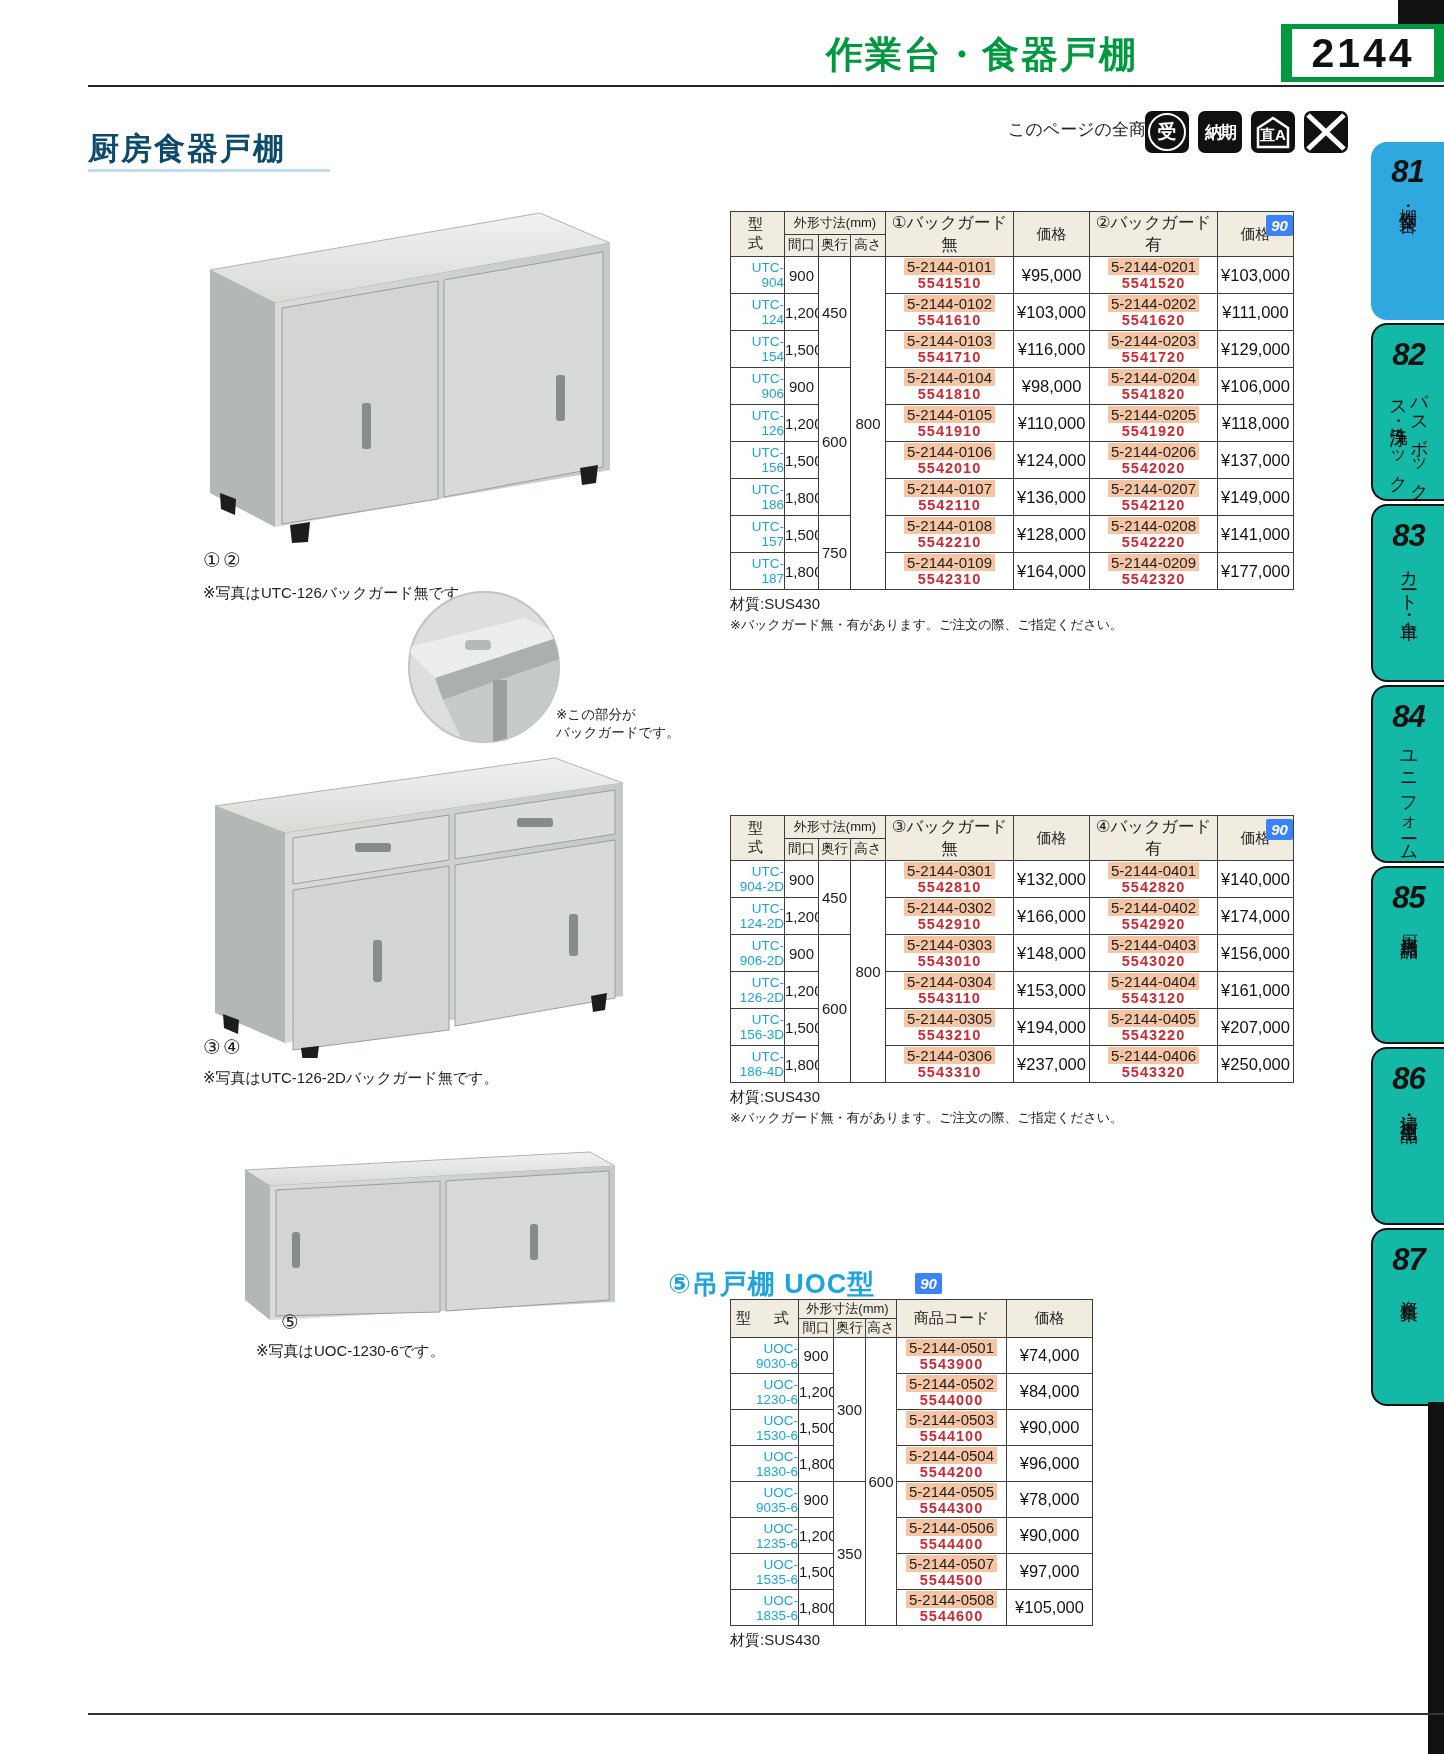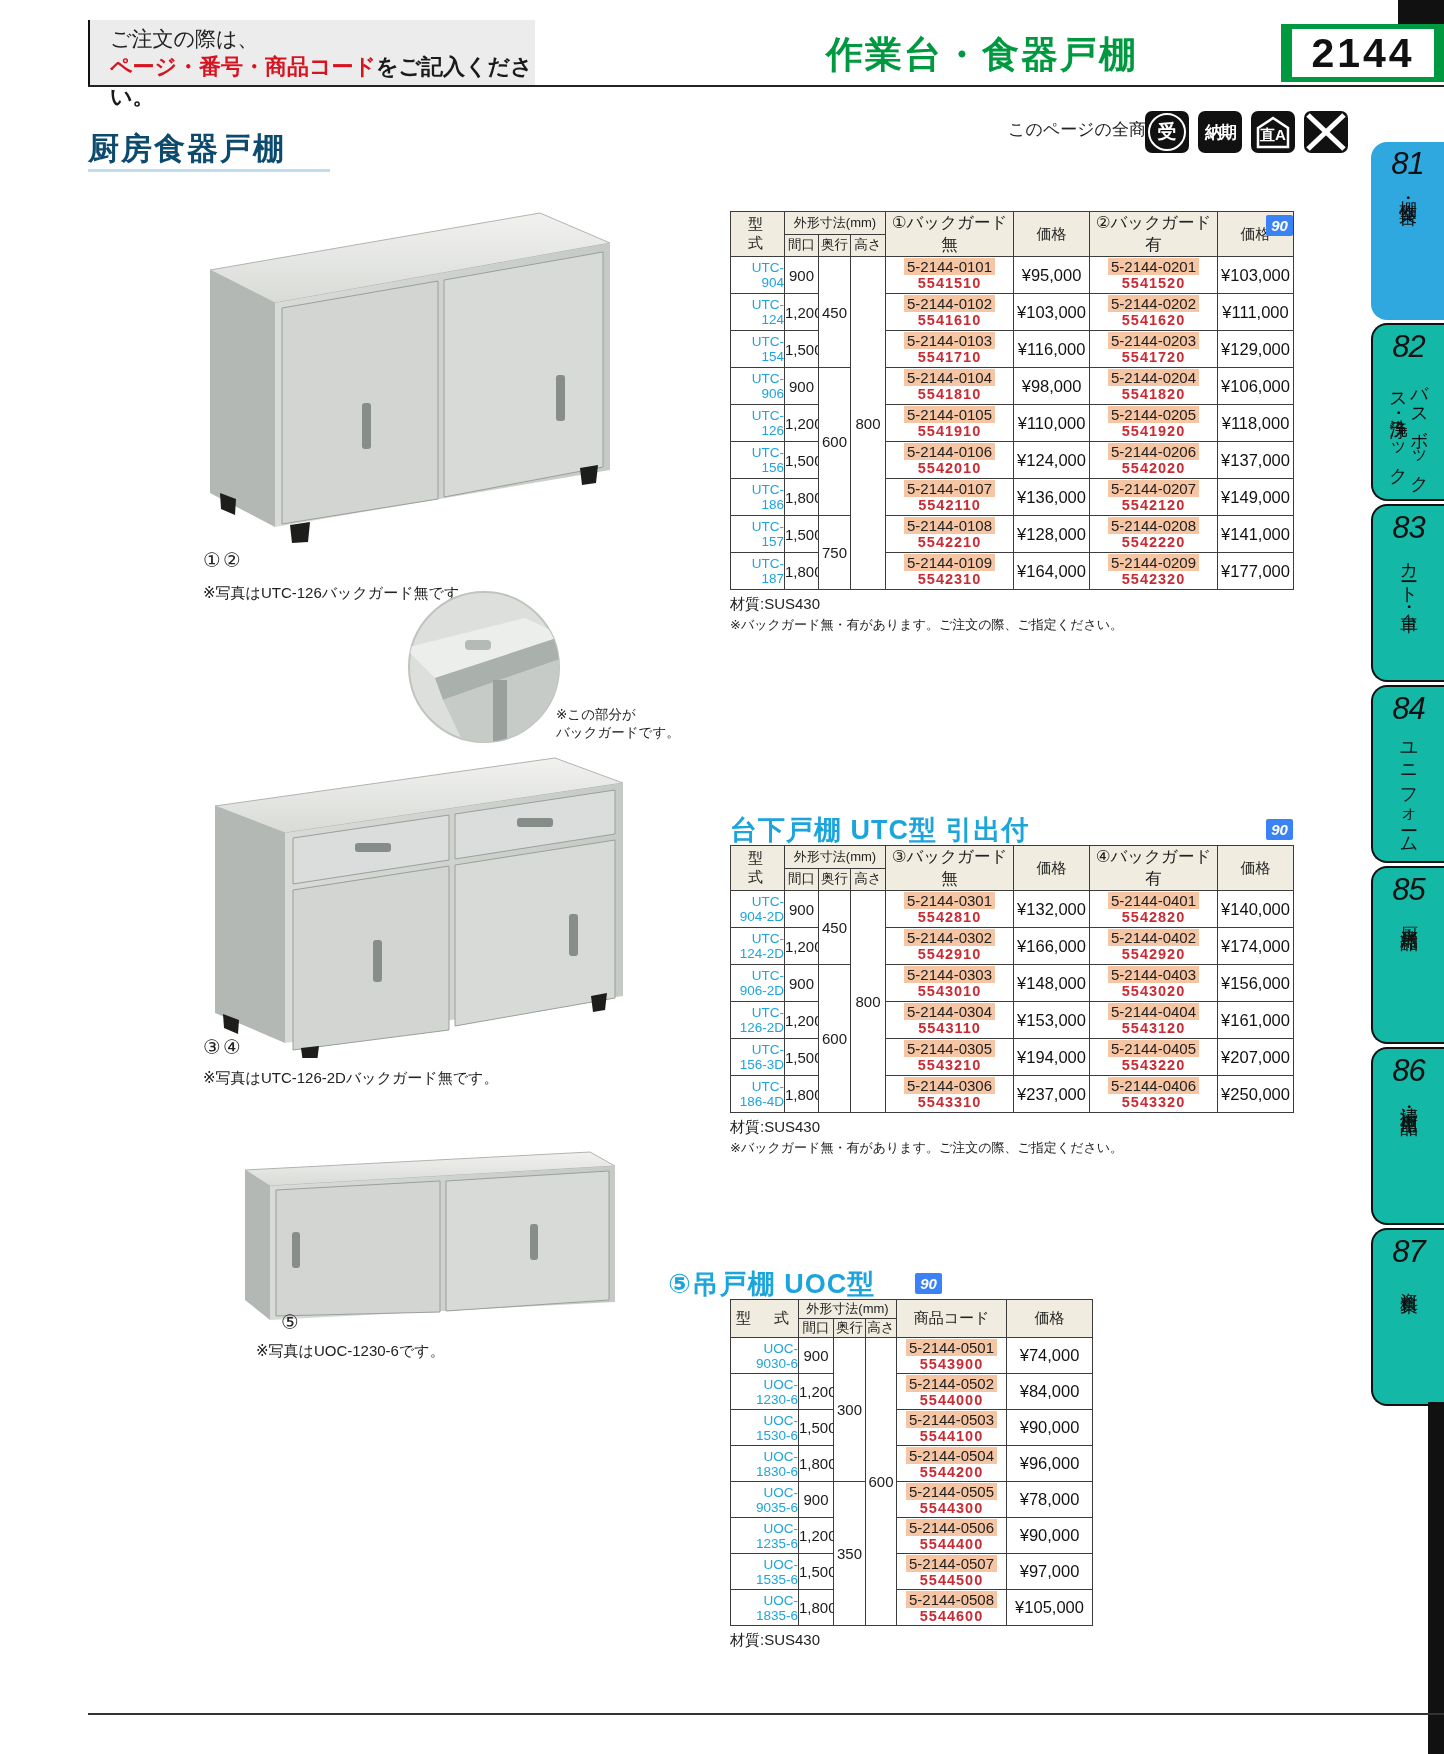--- a/index.html
+++ b/index.html
@@ -73,43 +73,37 @@
   td.code .l2{display:block;color:#cc2a33;font-size:14.5px;font-weight:bold;letter-spacing:1px;}
   td.price{font-size:16.5px;color:#111;}
   .tbl-note{font-size:15px;margin-top:5px;color:#222;}
   .tbl-note.small{font-size:13px;margin-top:2px;}
 
   
   .sidebar-tab{position:absolute;left:1371px;width:73px;height:178px;box-sizing:border-box;
                background:#14b8a6;border:2px solid #111;border-right:none;
                border-radius:16px 0 0 16px;text-align:center;}
   .sidebar-tab.active{background:#2fa8e0;border:none;}
-  .tab-num{display:block;margin-top:4px;font-size:31px;font-weight:normal;font-style:italic;
+  .tab-num{display:block;margin-top:12px;font-size:31px;font-weight:bold;font-style:italic;
            color:#111;letter-spacing:-1px;}
   .tab-label{display:inline-block;writing-mode:vertical-rl;text-orientation:upright;
              font-size:18px;line-height:21px;max-height:120px;margin-top:4px;color:#111;
              letter-spacing:2px;}
   .edge-strip{position:absolute;left:1428px;top:1402px;width:16px;height:352px;background:#111;}
 
   
   .footer-rule{position:absolute;left:88px;top:1713px;width:1356px;height:2px;background:#333;}
   .footer-text{position:absolute;left:0;top:1722px;width:1444px;text-align:center;
                font-size:15px;color:#222;}
 </style>
 </head>
 <body>
 
 <div id="page">
 
-  <div class="order-box">
-    <div class="order-line1">ご注文の際は、</div>
-    <div class="order-line2">
-      <span class="order-red">ページ・番号・商品コード</span><span>をご記入ください。</span>
-    </div>
-  </div>
   <div class="header-rule"></div>
   <div class="category-title">作業台・食器戸棚</div>
   <div class="green-band"></div>
   <div class="pageno-box">
     <span class="pageno">2144</span>
   </div>
   <div class="black-corner"></div>
   <div class="allproducts">このページの全商品は</div>
   <div class="stamps" id="stamps">
       <div class="stamp">
@@ -315,21 +309,20 @@
             <td class="price">¥164,000</td>
             <td class="code"><span class="l1">5-2144-0209</span><span class="l2">5542320</span></td>
             <td class="price">¥177,000</td>
           </tr>
         </tbody>
       </table>
       <div class="tbl-note">材質:SUS430</div>
       <div class="tbl-note small">※バックガード無・有があります。ご注文の際、ご指定ください。</div>
     </div>
   <div class="tblwrap" id="t-utc2">
-      <div class="tbl-title">台下戸棚 UTC型 引出付</div>
       <div class="badge">90</div>
       <table class="cat-table t-utc2">
         <colgroup>
           <col style="width: 54px;">
           <col style="width: 34px;">
           <col style="width: 32px;">
           <col style="width: 35px;">
           <col style="width: 128px;">
           <col style="width: 76px;">
           <col style="width: 128px;">

